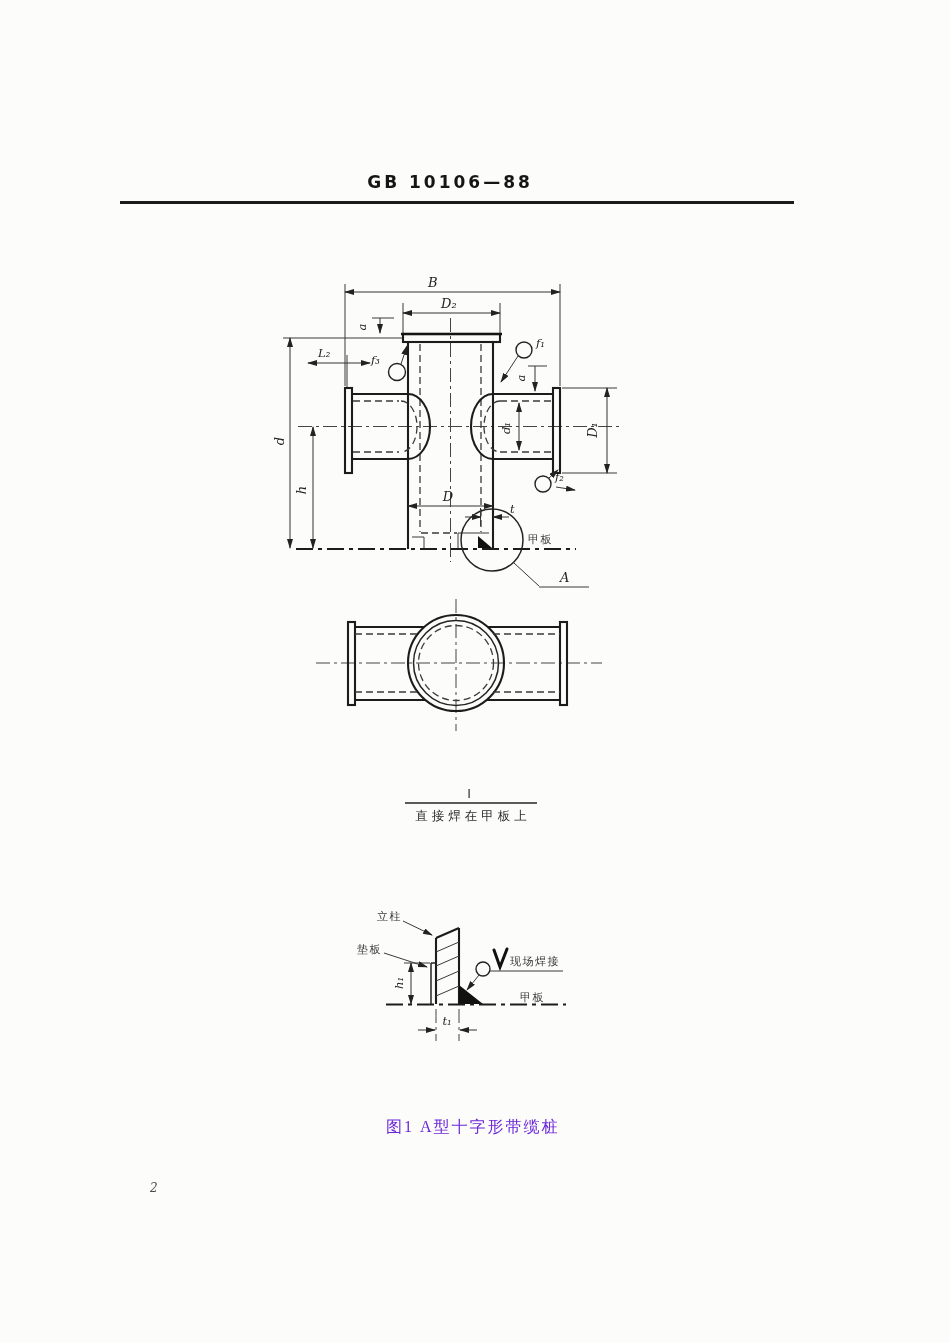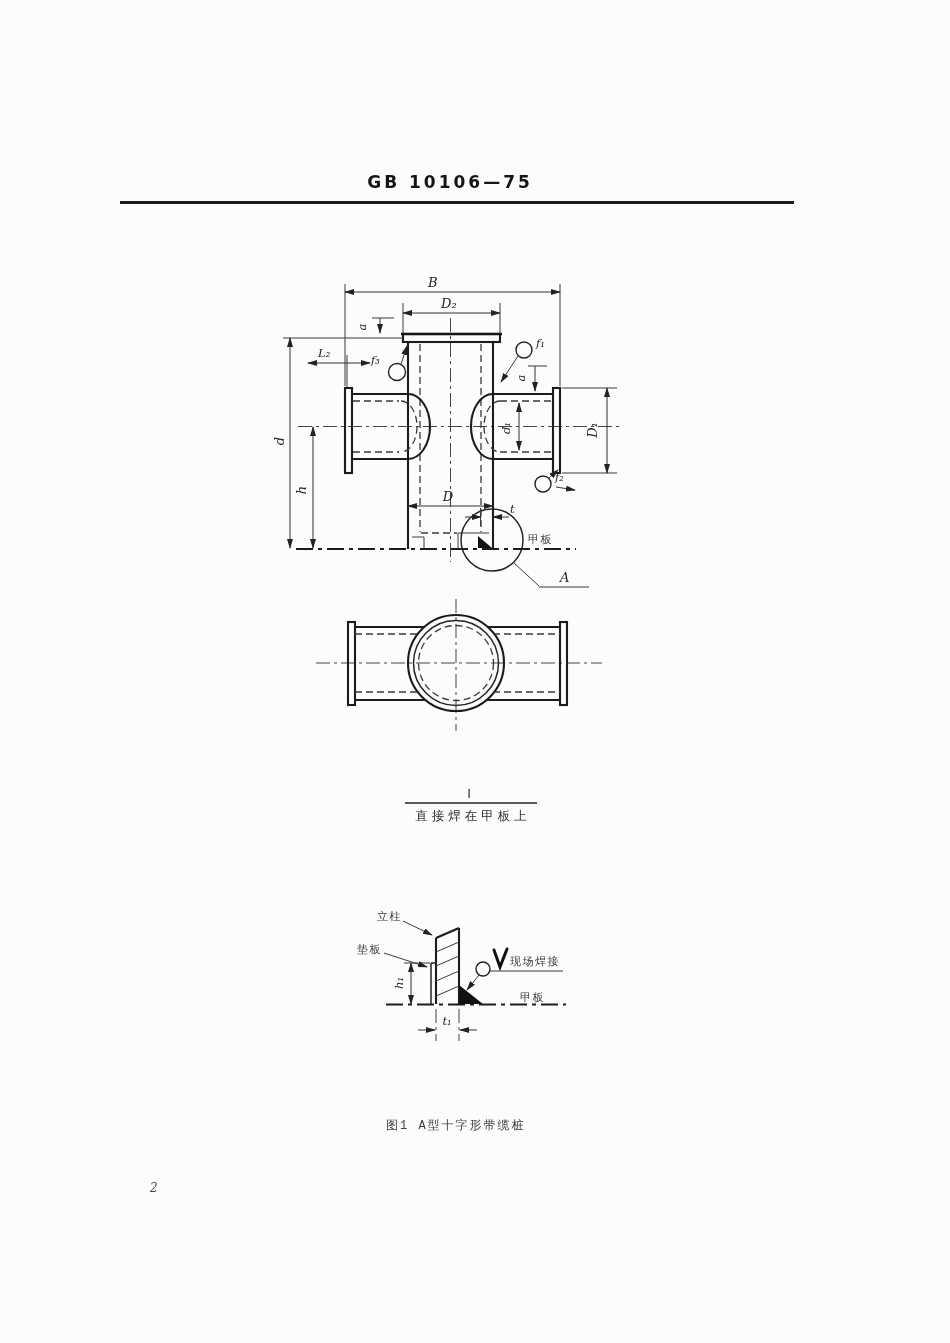--- a/index.html
+++ b/index.html
@@ -10,22 +10,22 @@
   }
   .std-header{
     position:absolute;left:330px;top:172px;width:240px;text-align:center;
     font-family:"DejaVu Sans",sans-serif;font-weight:bold;font-size:17px;
     letter-spacing:3px;color:#151515;
   }
   .header-rule{
     position:absolute;left:120px;top:201px;width:674px;height:3px;background:#1b1b1b;
   }
   .fig-caption{
-    position:absolute;left:386px;top:1117px;font-size:12px;letter-spacing:2px;
-    color:#404040;font-family:Liberation Mono, monospace;
+    position:absolute;left:386px;top:1117px;font-size:16px;letter-spacing:2px;
+    color:#6d28d9;font-family:Liberation Serif, serif;
   }
   .page-number{
     position:absolute;left:150px;top:1181px;font-size:12px;font-style:italic;
     font-family:"DejaVu Serif",serif;color:#4a4a4a;
   }
   svg{position:absolute;left:0;top:0;}
   svg text{fill:#222;}
   .lbl{font-family:"DejaVu Serif",serif;font-style:italic;font-size:13px;}
   .lbl-sm{font-family:"DejaVu Serif",serif;font-style:italic;font-size:11.5px;}
   .cjk{font-family:"DejaVu Sans",sans-serif;font-size:11px;letter-spacing:1.5px;fill:#3a3a3a;}
@@ -40,21 +40,21 @@
   .dim{stroke:#333;stroke-width:1;fill:none;}
   .balloon{stroke:#222;stroke-width:1.4;fill:none;}
   .weldfill{fill:#111;stroke:none;}
   .flag{stroke:#111;stroke-width:3;fill:none;stroke-linecap:round;}
 </style>
 </head>
 <body>
 
 <div class="page">
 
-  <div class="std-header">GB 10106—75</div>
+  <div class="std-header">GB 10106—88</div>
   <div class="header-rule"></div>
 
   <svg width="950" height="1343" viewBox="0 0 950 1343">
     <defs>
       <marker id="arr" markerWidth="11" markerHeight="8" refX="9" refY="3" orient="auto-start-reverse" markerUnits="userSpaceOnUse">
         <path d="M0,0 L10,3 L0,6 Z" fill="#222"></path>
       </marker>
     </defs>
 
     <g>

